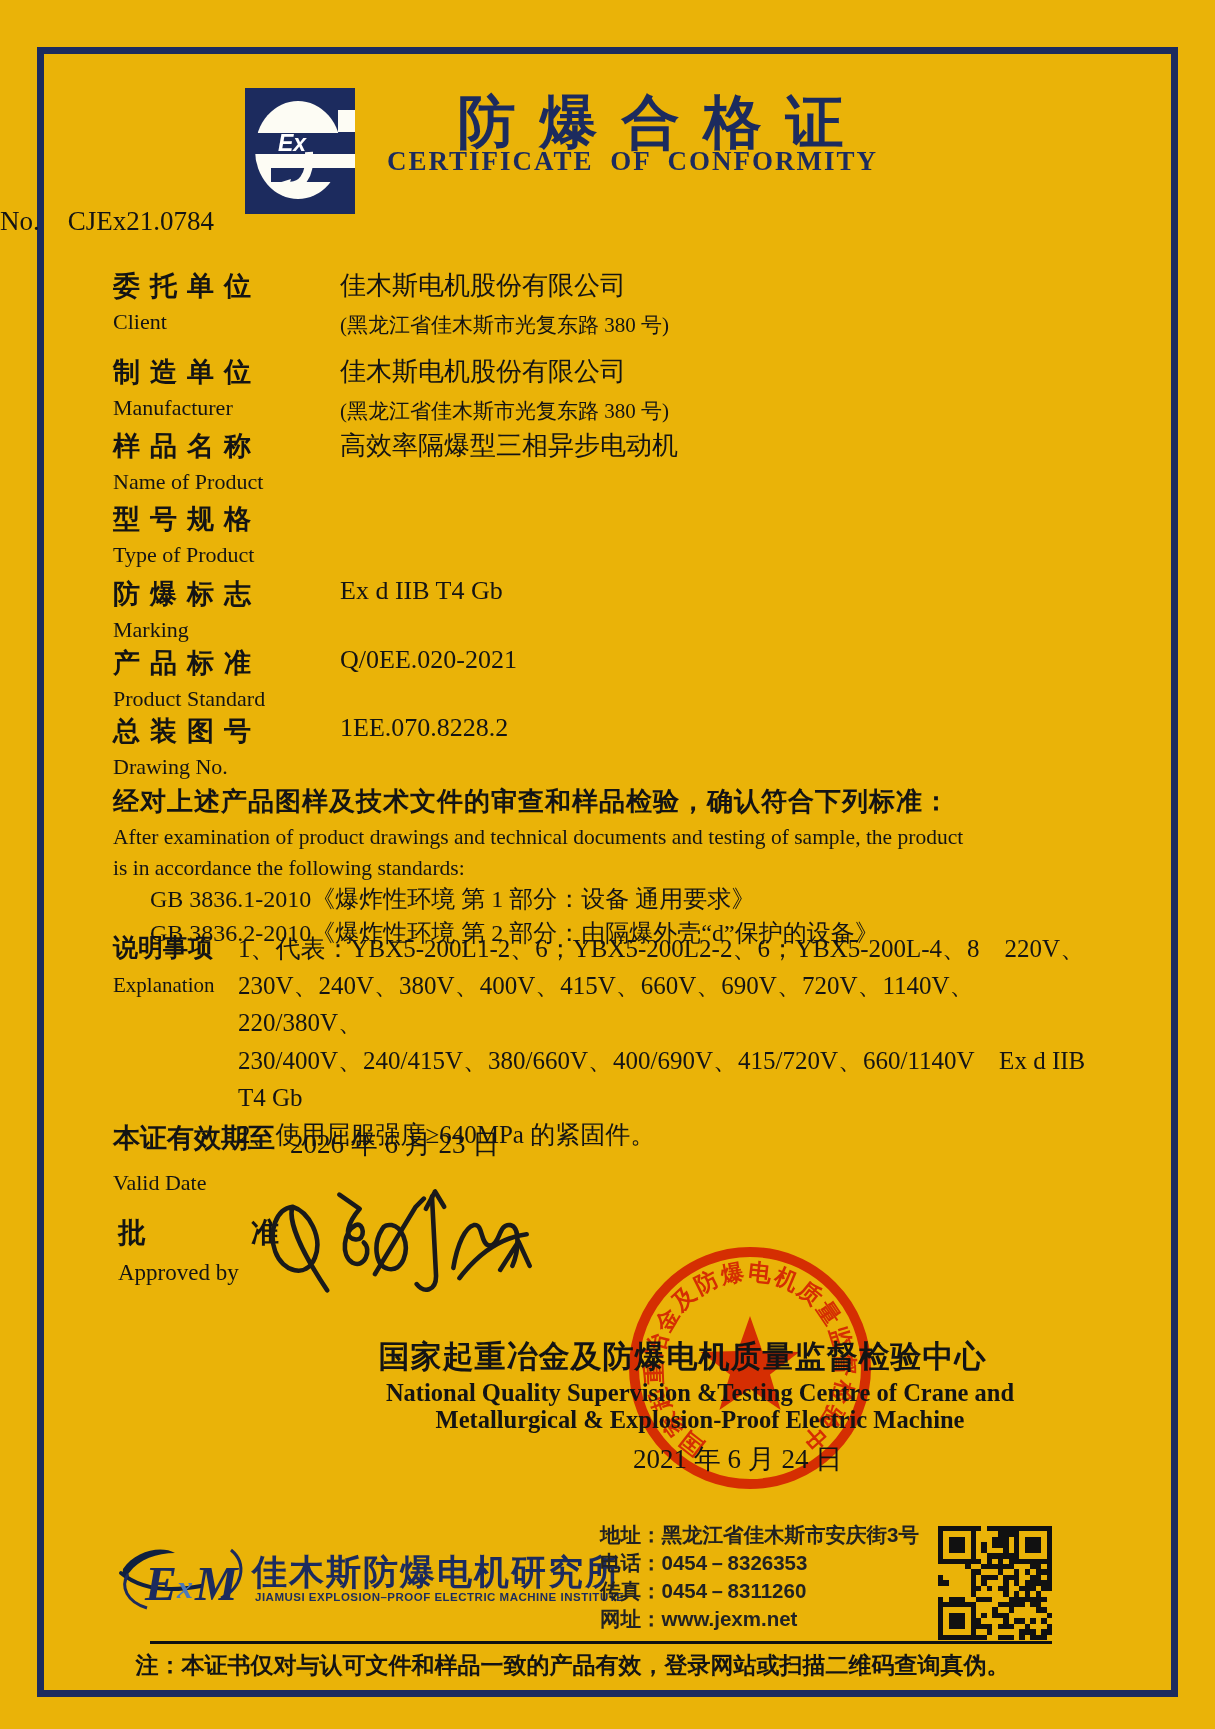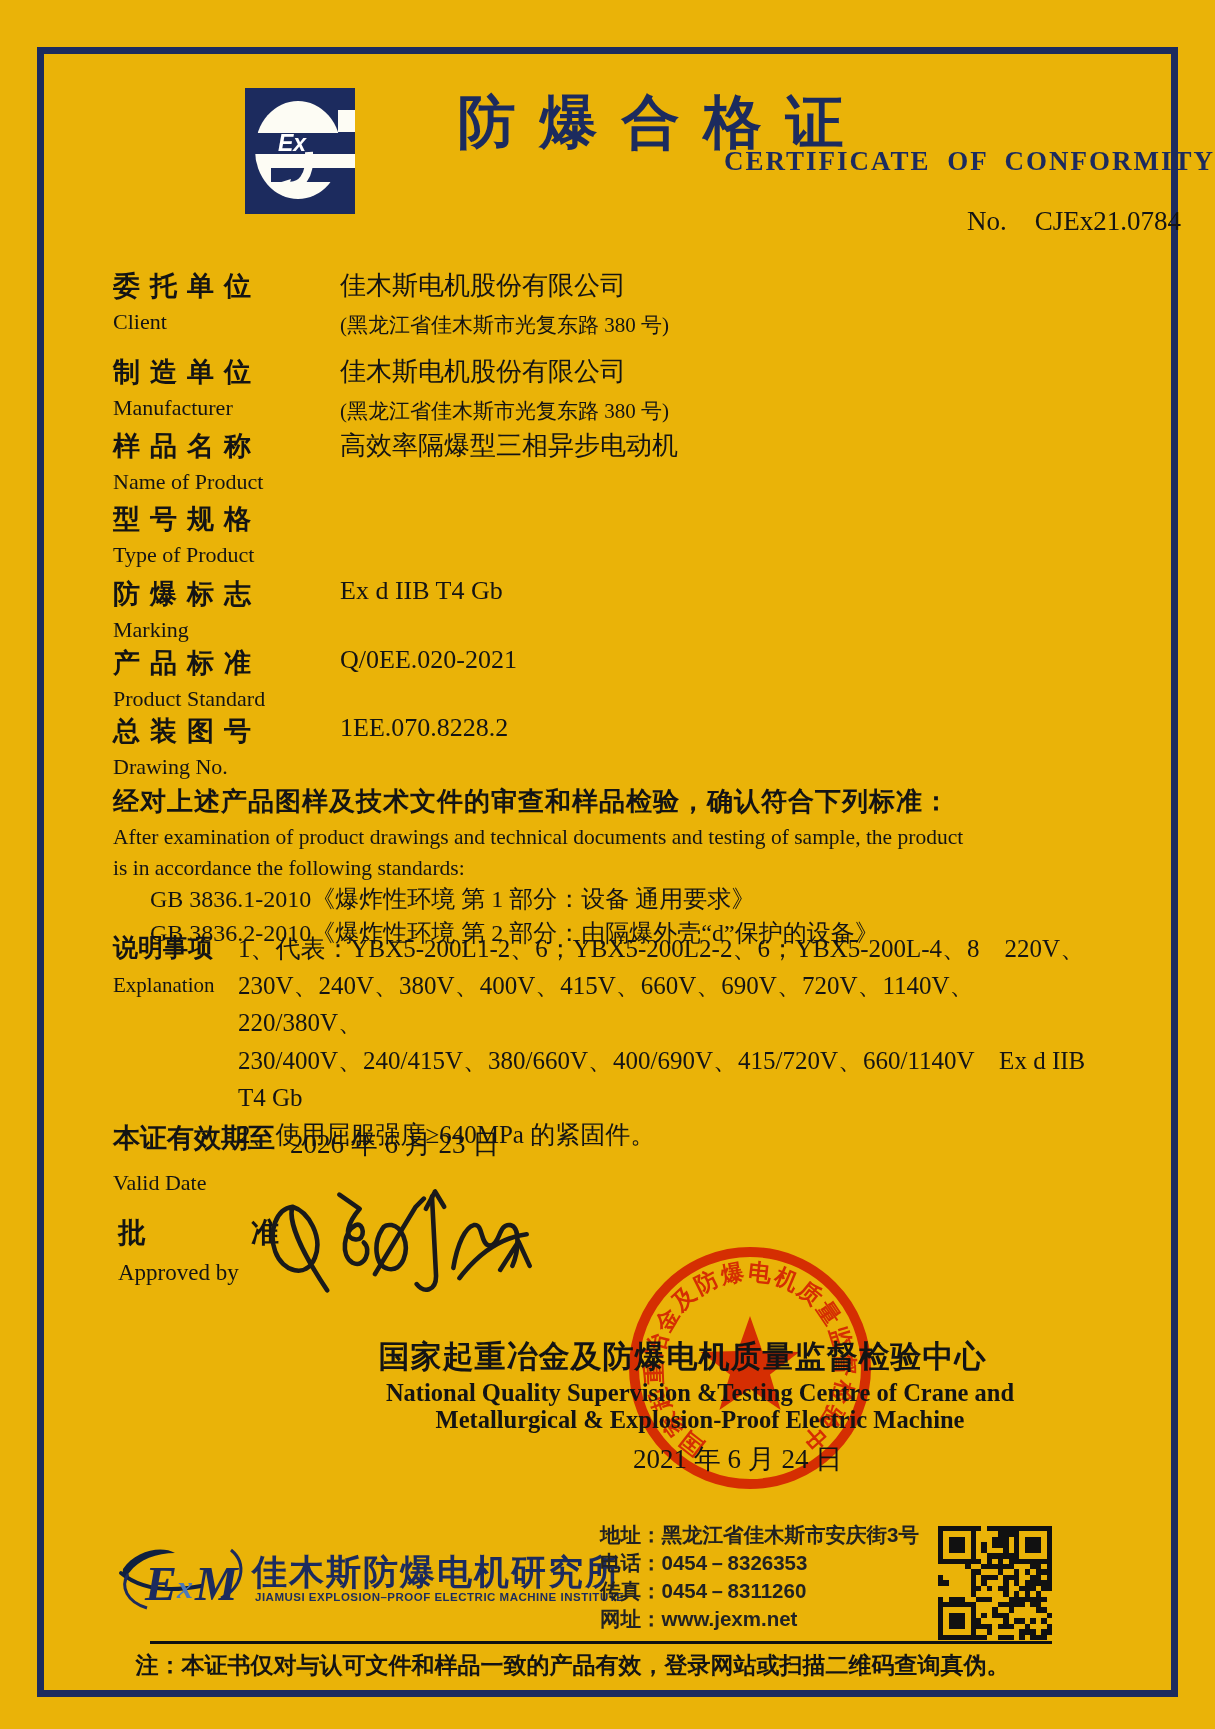--- a/index.html
+++ b/index.html
@@ -4,23 +4,23 @@
 <style>
   html,body{margin:0;padding:0;background:#ffffff;}
   .page{position:relative;width:1215px;height:1729px;background:#eab308;overflow:hidden;
         font-family:"Liberation Serif",serif;color:#141414;}
   .frame{position:absolute;left:37px;top:47px;width:1127px;height:1636px;border:7px solid #1c2b5e;}
   
   .ex-logo{position:absolute;left:245px;top:88px;width:110px;height:126px;}
   .title-cn{position:absolute;left:0;right:0;top:84px;padding-left:110px;text-align:center;
             font-family:"Liberation Sans",sans-serif;font-weight:bold;font-size:58px;
             letter-spacing:24px;color:#1c2b5e;}
-  .title-en{position:absolute;left:0;right:0;top:146px;padding-left:50px;text-align:right;
+  .title-en{position:absolute;left:0;right:0;top:146px;padding-left:50px;text-align:center;
             font-weight:bold;font-size:27px;letter-spacing:2px;word-spacing:8px;color:#1c2b5e;}
-  .no-line{position:absolute;left:0;right:0;top:206px;padding-right:34px;text-align:right;font-size:27px;}
+  .no-line{position:absolute;left:0;right:0;top:206px;padding-right:34px;text-align:left;font-size:27px;}
   .no-line .no-val{margin-left:28px;}
   
   .frow{position:absolute;left:113px;right:90px;display:flex;}
   .flab{width:227px;flex:none;}
   .flab-cn{font-family:"Liberation Sans",sans-serif;font-weight:bold;font-size:27px;letter-spacing:10px;}
   .flab-en{font-size:22px;margin-top:5px;}
   .fval-main{font-size:26px;font-weight:normal;}
   .fval-sub{font-size:21px;margin-top:8px;}
   
   .statement{position:absolute;left:113px;top:784px;width:920px;}

